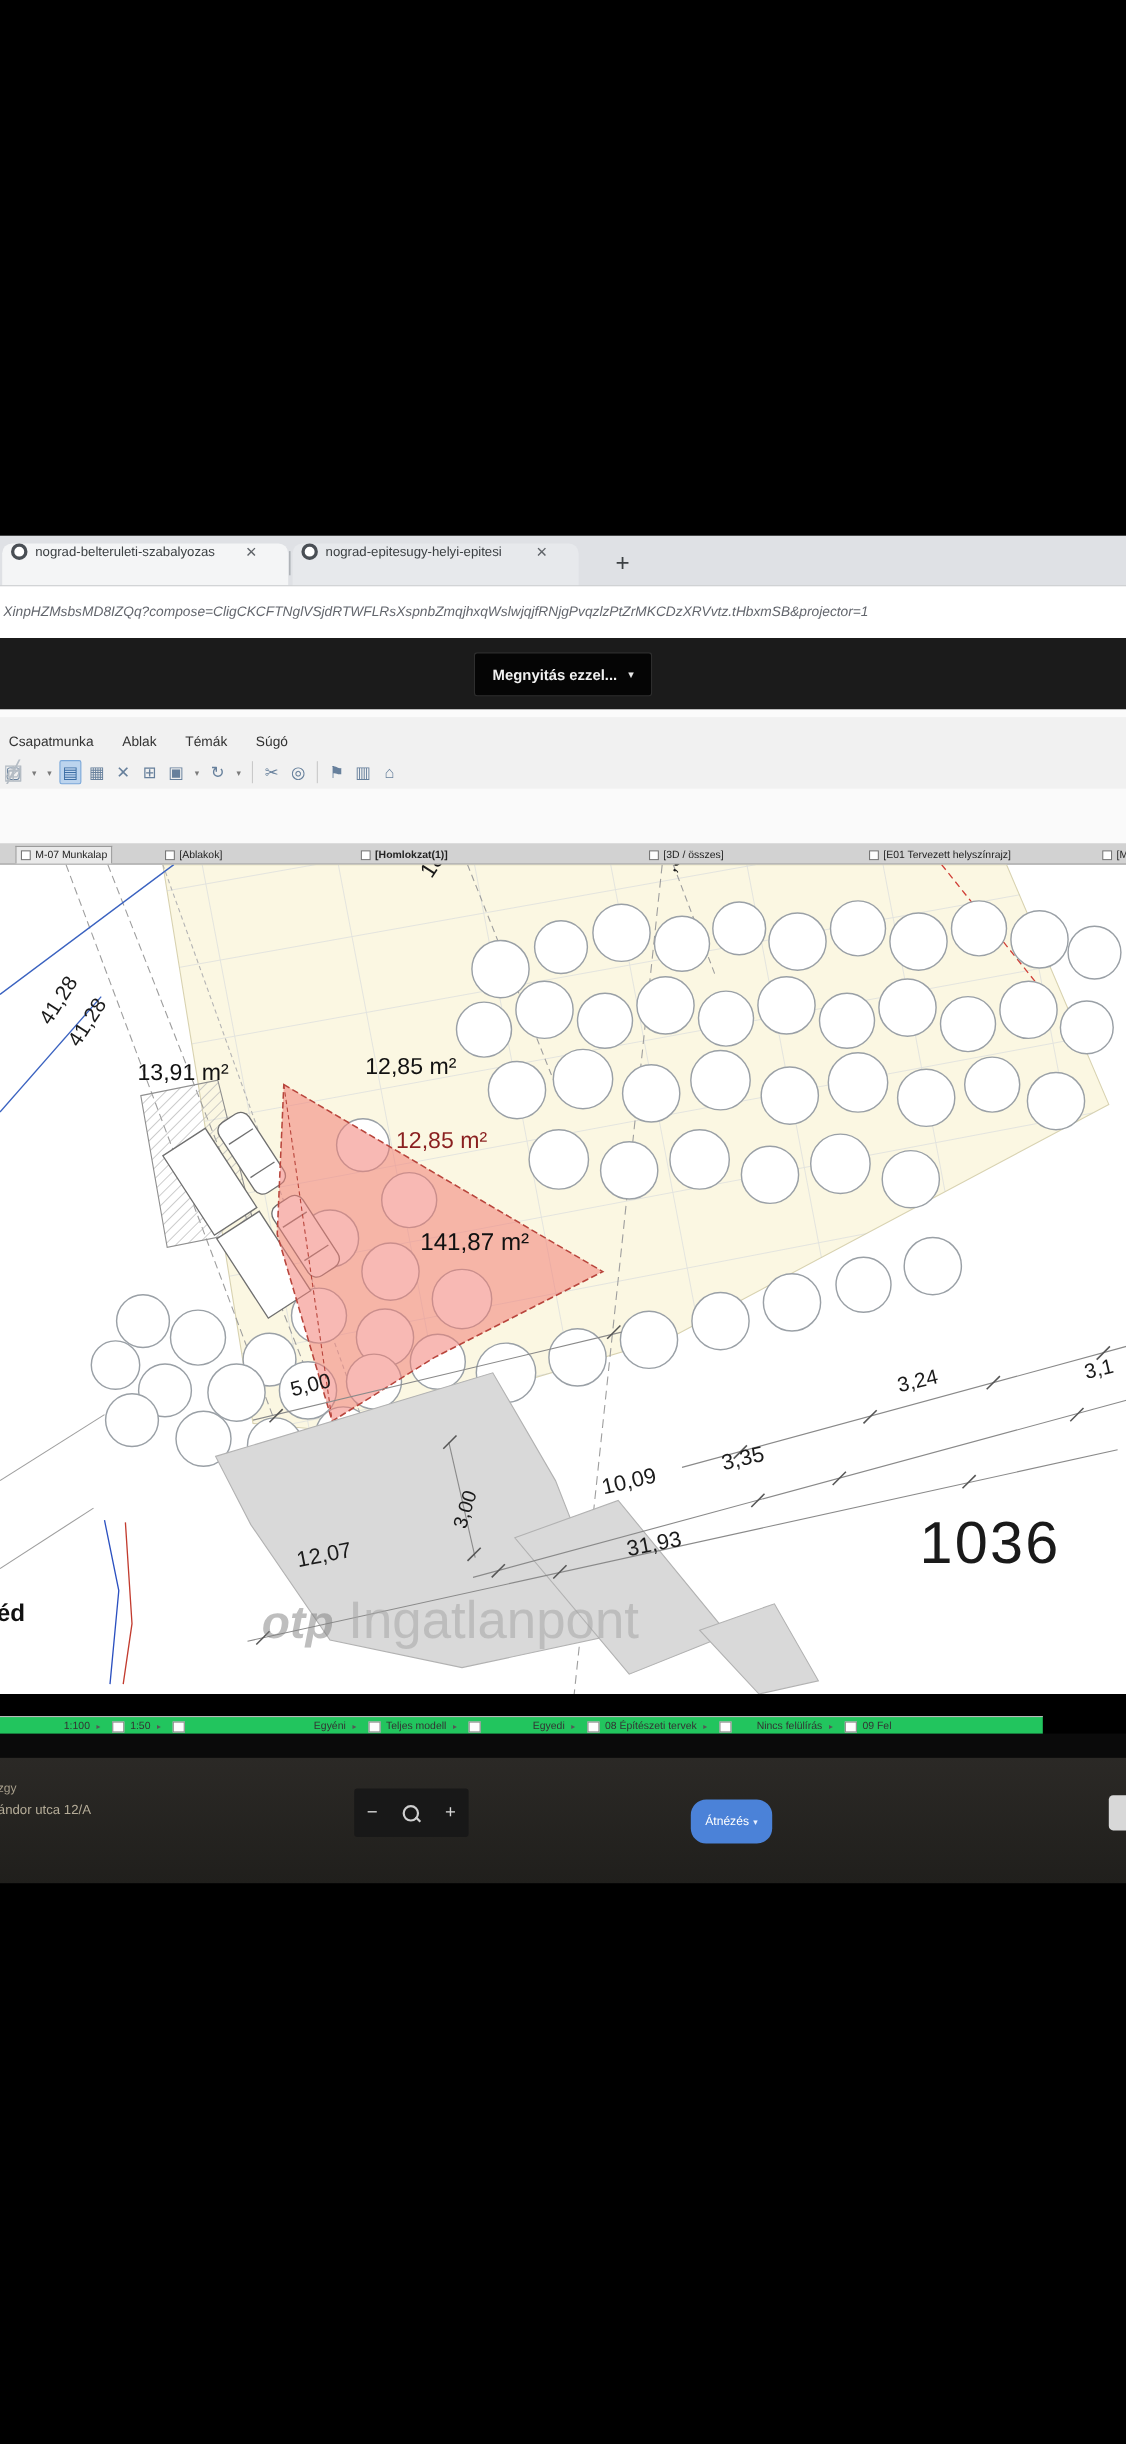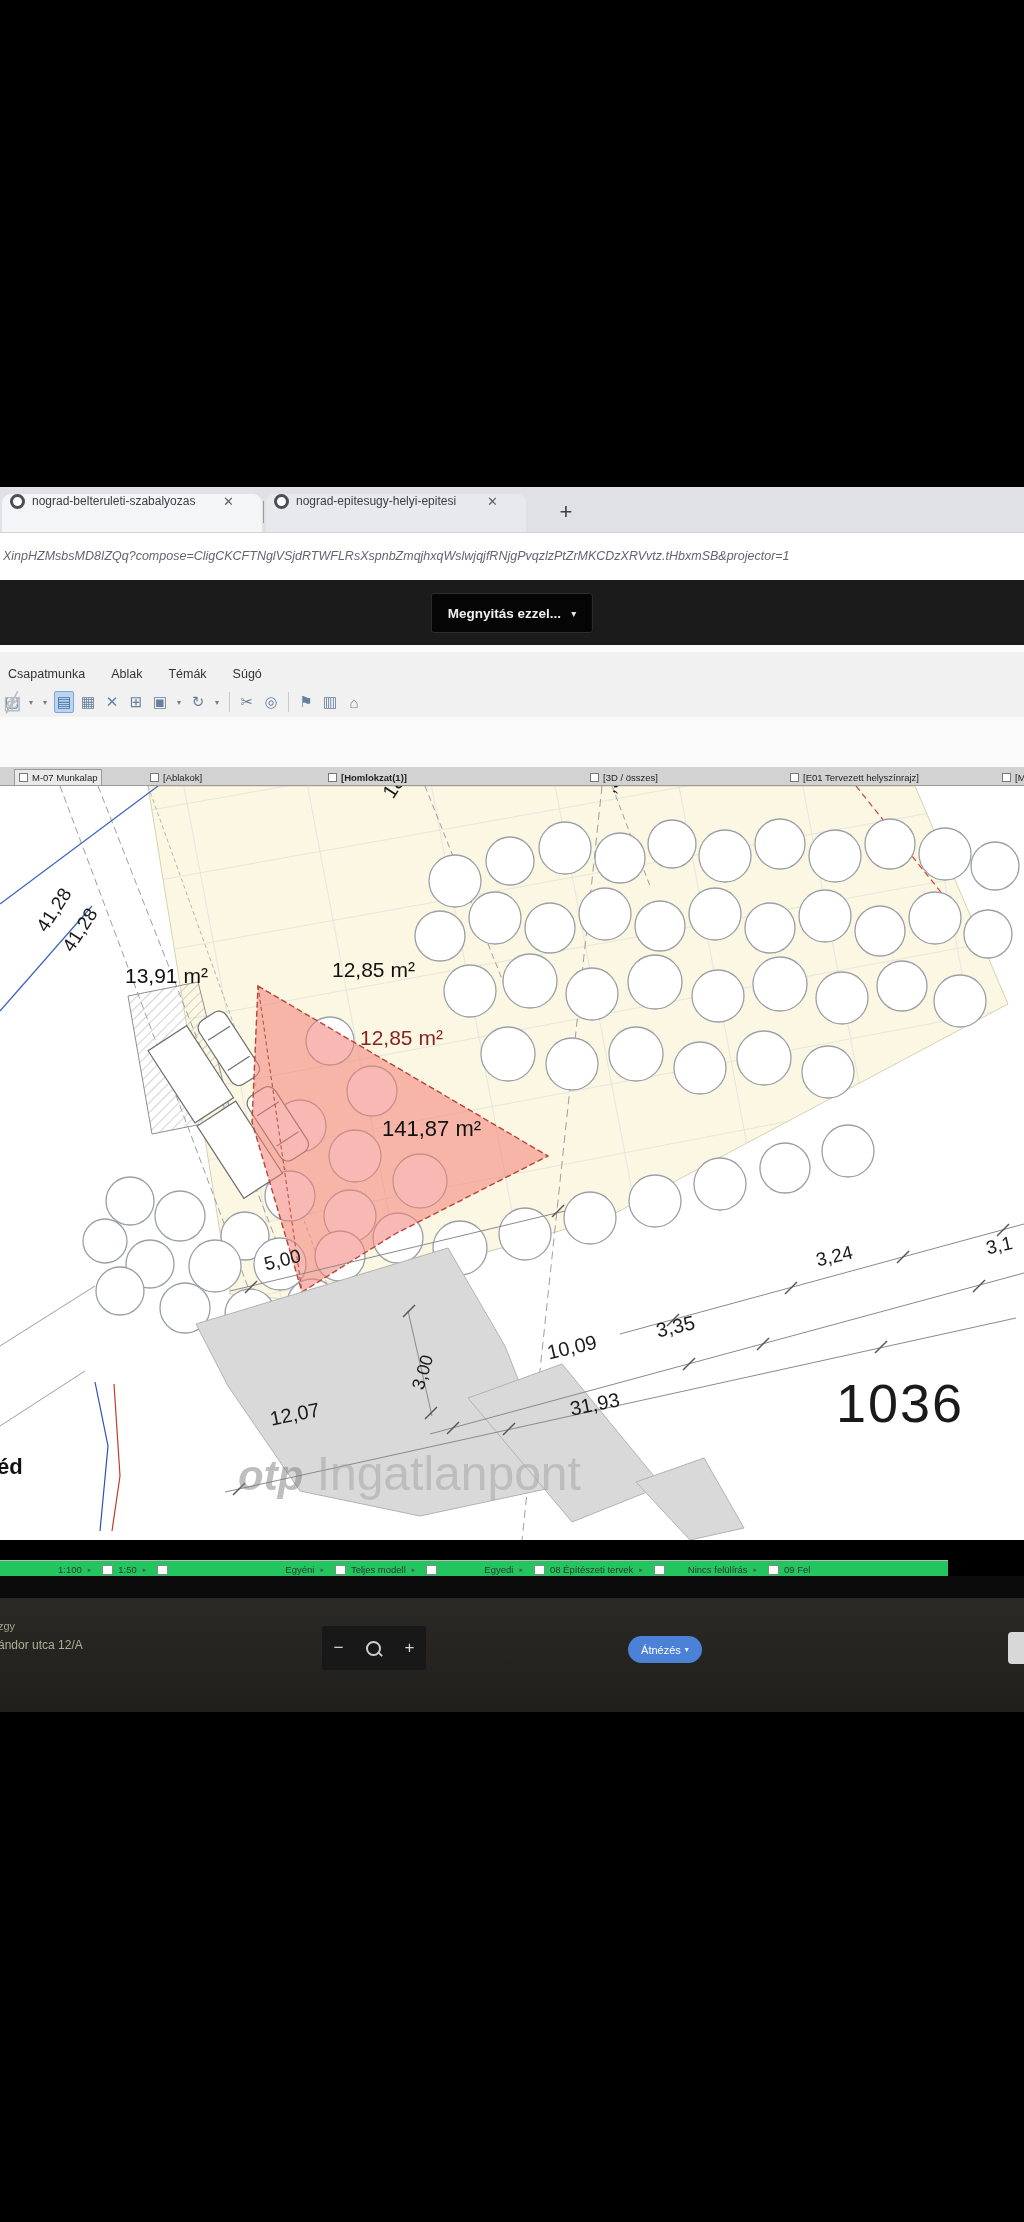--- a/index.html
+++ b/index.html
@@ -65,21 +65,21 @@
   #blacksep{left:0;top:1576px;width:1024px;height:22px;background:#0a0a0a;}
   
   #footer{left:0;top:1598px;width:1024px;height:114px;background:linear-gradient(#2b2926,#201f1c);}
   #addr1{position:absolute;left:-2px;top:22px;font-size:11px;color:#a89f8c;}
   #addr2{position:absolute;left:-2px;top:40px;font-size:12px;color:#b5ac98;}
   #zoompanel{position:absolute;left:322px;top:28px;width:104px;height:44px;background:#181818;border-radius:3px;
              display:flex;align-items:center;justify-content:space-around;}
   #zoompanel .zi{color:#d8d8d8;font-size:17px;}
   #maglens{width:11px;height:11px;border:2px solid #cfcfcf;border-radius:50%;position:relative;}
   #maglens::after{content:"";position:absolute;left:9px;top:10px;width:6px;height:2px;background:#cfcfcf;transform:rotate(45deg);}
-  #openpill{position:absolute;left:628px;top:38px;width:74px;height:27px;border-radius:14px;background:#4b82d8;
+  #openpill{position:absolute;left:628px;top:38px;width:74px;height:40px;border-radius:14px;background:#4b82d8;
             display:flex;align-items:center;justify-content:center;gap:4px;}
   #openpill .lbl{color:#fff;font-size:11px;}
   #openpill .car{color:#e8f0ff;font-size:8px;}
   #rightstub{position:absolute;left:1008px;top:34px;width:20px;height:32px;background:#d8d8d8;border-radius:4px;}
 </style>
 </head>
 <body>
 
 <div id="screen">
 

